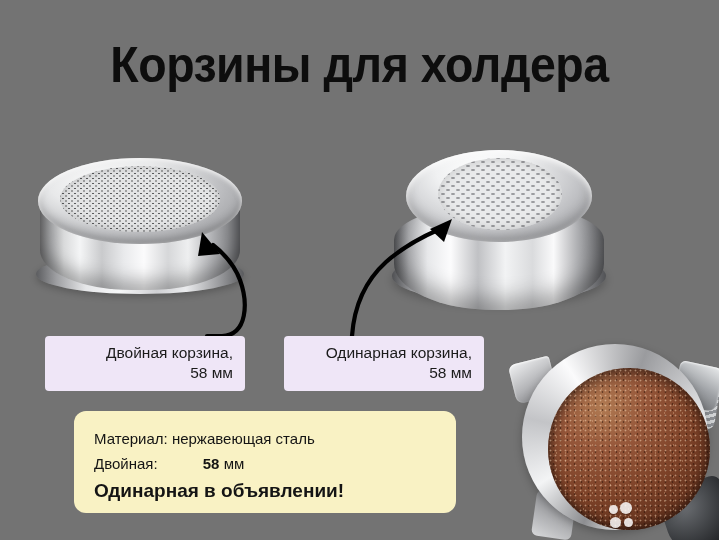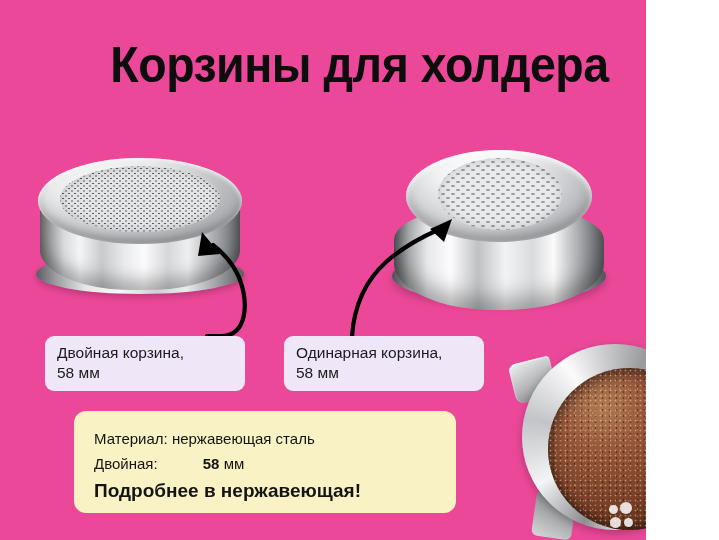--- a/index.html
+++ b/index.html
@@ -2,21 +2,21 @@
 <html><head>
 <meta charset="utf-8">
 <style>
   html,body{margin:0;padding:0;}
   body{
     width:719px;height:540px;
     background:#ffffff;
     font-family:"Liberation Sans","DejaVu Sans",sans-serif;
     overflow:hidden;
   }
-  #stage{position:relative;width:646px;height:540px;background:#ec4899;overflow:hidden;}
+  #stage{position:relative;width:719px;height:540px;background:#737373;overflow:hidden;}
 
   
   .title{
     position:absolute;left:0;top:36px;width:719px;
     text-align:center;
     font-size:50px;
     font-weight:700;
     letter-spacing:-0.5px;
     color:#0d0d0d;
     font-family:"Liberation Sans","DejaVu Sans",sans-serif;
@@ -107,22 +107,22 @@
     box-shadow:inset 0 0 12px rgba(0,0,0,.16);
   }
 
   
   .arrow-svg{position:absolute;overflow:visible;}
 
   
   .callout{
     position:absolute;
     background:#efe6f7;
-    border-radius:9px;
-    text-align:left;
+    border-radius:4px;
+    text-align:right;
     color:#1b1b1b;
     font-size:15.5px;
     line-height:20px;
     padding:7px 12px 8px;
     box-sizing:border-box;
   }
   #callout-double{left:45px;top:336px;width:200px;}
   #callout-single{left:284px;top:336px;width:200px;}
   .callout .ln{display:block;white-space:nowrap;}
 
@@ -254,21 +254,21 @@
   <div id="info-card">
     <div class="row">
       <span>Материал:</span>
       <span>нержавеющая сталь</span>
     </div>
     <div class="row">
       <span>Двойная:</span>
       <b>58</b>
       <span>мм</span>
     </div>
-    <div class="row cta">Подробнее в нержавеющая!</div>
+    <div class="row cta">Одинарная в объявлении!</div>
   </div>
 
   <div id="portafilter">
     <div id="pf-lug-l"></div>
     <div id="pf-spring"></div>
     <div id="pf-lug-r"></div>
     <div id="pf-lug-b"></div>
     <div id="pf-handle"></div>
     <div id="pf-ring">
       <div id="pf-inner">

